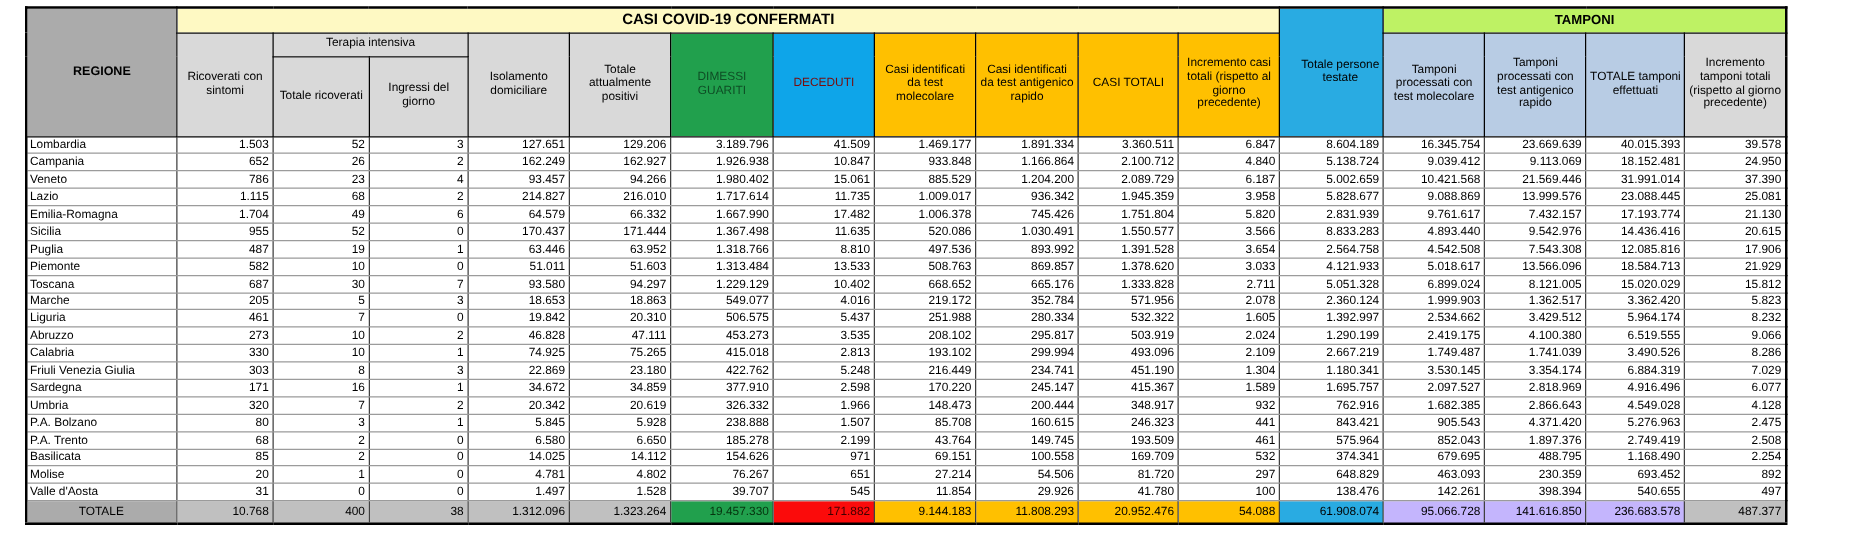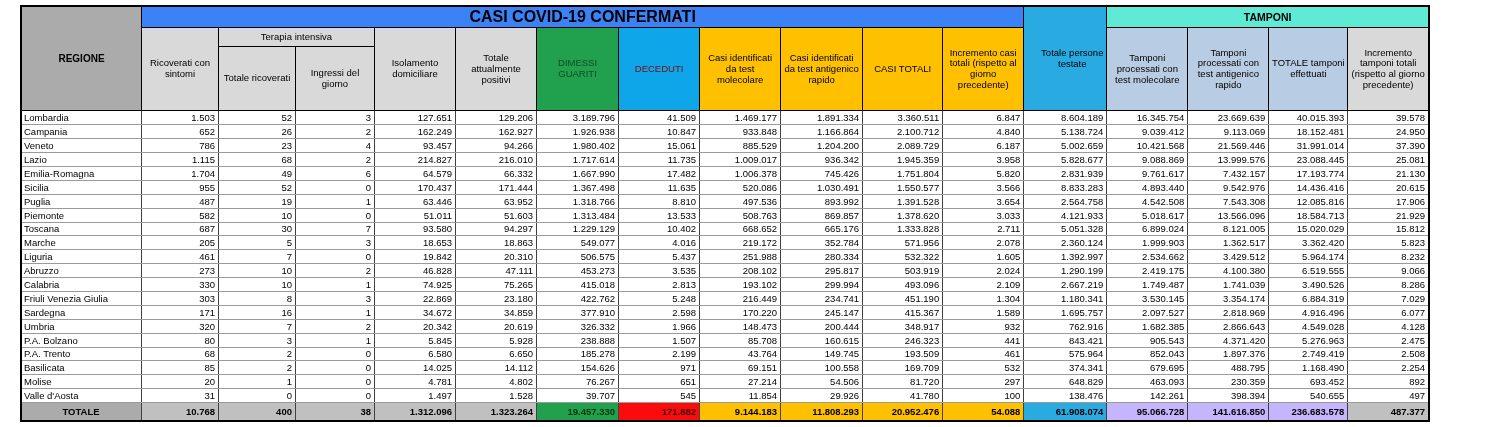--- a/index.html
+++ b/index.html
@@ -17,39 +17,39 @@
   
   th {
     border:1px solid #000; background:#D9D9D9; font-weight:normal;
     padding:1px 2px; text-align:center; vertical-align:middle;
     white-space:normal; line-height:1.15;
   }
   tr.h1 th { height:20px; }
   tr.h2 th { height:19px; }
   tr.h3 th { height:64px; }
   th.hd-region { background:#ABABAB; font-weight:bold; font-size:10px;margin-top:16px; }
-  th.hd-band   { background:#3b82f6; font-weight:bold; font-size:16px; }
-  th.hd-tamponi{ background:#5eead4; font-weight:bold; font-size:10.5px; }
+  th.hd-band   { background:#fef9c3; font-weight:bold; font-size:12px; }
+  th.hd-tamponi{ background:#bef264; font-weight:bold; font-size:10.5px; }
   th.hd-green  { background:#21A04D; color:#0E4D25; }
   th.hd-red    { background:#0ea5e9; color:#7A0C0C; }
   th.hd-yellow { background:#FFC000; }
   th.hd-cyan   { background:#29ABE2;padding-left:16px; }
   th.hd-blue   { background:#B8CCE4; }
   th.hd-gray   { background:#D9D9D9; }
   
   td {
     height:13.9px; background:#fff; padding:0 3px 0 2px;
     border-left:1px solid #404040; border-right:1px solid #404040;
     border-top:1px solid #9b9b9b; border-bottom:1px solid #9b9b9b;
     white-space:nowrap;
   }
   td.region { text-align:left; }
   td.num { text-align:right; }
   tr.total td {
-    font-weight:bold; height:18px;
+    font-weight:normal; height:18px;
     border-top:1px solid #000; border-bottom:2px solid #000;
   }
   tr.total td.region { background:#ABABAB; text-align:center; }
   td.t-gray  { background:#C0C0C0; }
   td.t-green { background:#21A04D; color:#06350F; }
   td.t-red   { background:#FB0B0B; color:#400000; }
   td.t-yellow{ background:#FFC000; }
   td.t-cyan  { background:#29ABE2; }
   td.t-blue  { background:#c4b5fd; }
 </style>

